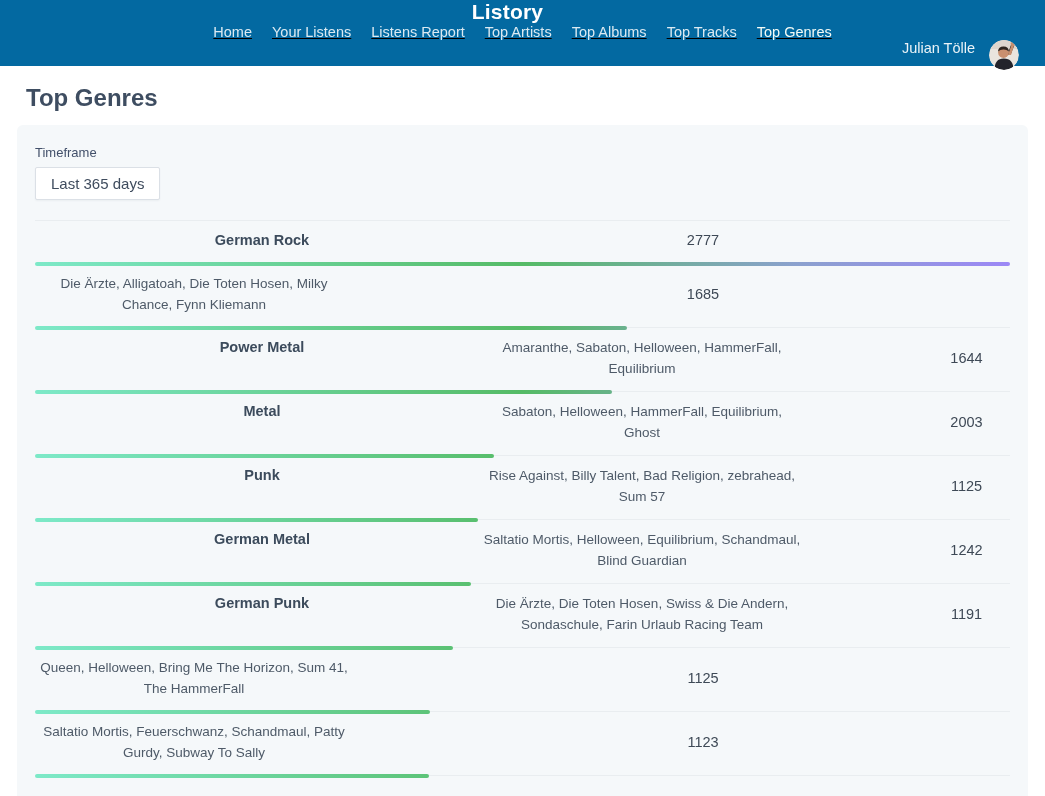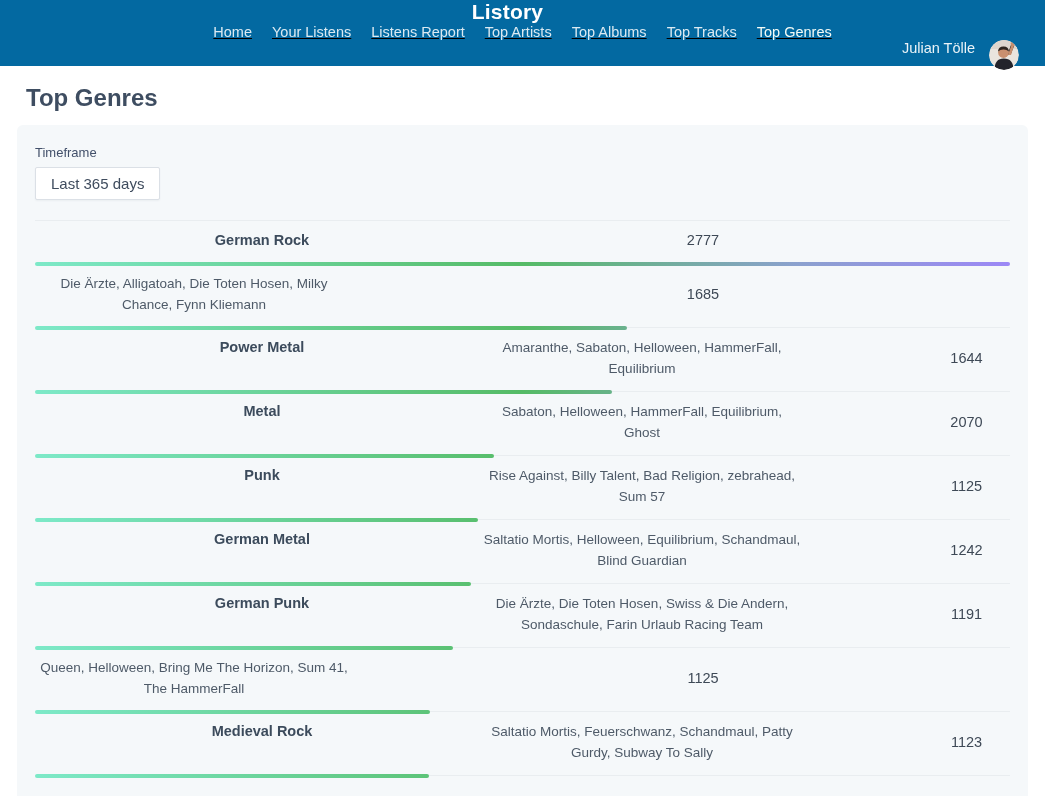--- a/index.html
+++ b/index.html
@@ -100,21 +100,21 @@
         </div>
         <div class="genre-row">
           <div class="genre-name">Power Metal</div>
           <div class="genre-artists">Amaranthe, Sabaton, Helloween, HammerFall, Equilibrium</div>
           <div class="genre-count">1644</div>
           <div class="genre-bar" style="width: 59.2006%; background-image: linear-gradient(90deg, rgb(125, 233, 200) 0%, rgb(85, 187, 102) 50%, rgb(139, 161, 206) 78%, rgb(156, 136, 246) 100%); background-size: 168.917% 100%;"></div>
         </div>
         <div class="genre-row">
           <div class="genre-name">Metal</div>
           <div class="genre-artists">Sabaton, Helloween, HammerFall, Equilibrium, Ghost</div>
-          <div class="genre-count">2070</div>
+          <div class="genre-count">2003</div>
           <div class="genre-bar" style="width: 47.1012%; background-image: linear-gradient(90deg, rgb(125, 233, 200) 0%, rgb(85, 187, 102) 50%, rgb(139, 161, 206) 78%, rgb(156, 136, 246) 100%); background-size: 212.309% 100%;"></div>
         </div>
         <div class="genre-row">
           <div class="genre-name">Punk</div>
           <div class="genre-artists">Rise Against, Billy Talent, Bad Religion, zebrahead, Sum 57</div>
           <div class="genre-count">1125</div>
           <div class="genre-bar" style="width: 45.4807%; background-image: linear-gradient(90deg, rgb(125, 233, 200) 0%, rgb(85, 187, 102) 50%, rgb(139, 161, 206) 78%, rgb(156, 136, 246) 100%); background-size: 219.873% 100%;"></div>
         </div>
         <div class="genre-row">
           <div class="genre-name">German Metal</div>
@@ -127,20 +127,19 @@
           <div class="genre-artists">Die Ärzte, Die Toten Hosen, Swiss &amp; Die Andern, Sondaschule, Farin Urlaub Racing Team</div>
           <div class="genre-count">1191</div>
           <div class="genre-bar" style="width: 42.888%; background-image: linear-gradient(90deg, rgb(125, 233, 200) 0%, rgb(85, 187, 102) 50%, rgb(139, 161, 206) 78%, rgb(156, 136, 246) 100%); background-size: 233.165% 100%;"></div>
         </div>
         <div class="genre-row">
           <div class="genre-artists">Queen, Helloween, Bring Me The Horizon, Sum 41, The HammerFall</div>
           <div class="genre-count">1125</div>
           <div class="genre-bar" style="width: 40.5113%; background-image: linear-gradient(90deg, rgb(125, 233, 200) 0%, rgb(85, 187, 102) 50%, rgb(139, 161, 206) 78%, rgb(156, 136, 246) 100%); background-size: 246.844% 100%;"></div>
         </div>
         <div class="genre-row">
-          <div class="genre-name">Medieval Rock</div>
           <div class="genre-artists">Saltatio Mortis, Feuerschwanz, Schandmaul, Patty Gurdy, Subway To Sally</div>
           <div class="genre-count">1123</div>
           <div class="genre-bar" style="width: 40.4393%; background-image: linear-gradient(90deg, rgb(125, 233, 200) 0%, rgb(85, 187, 102) 50%, rgb(139, 161, 206) 78%, rgb(156, 136, 246) 100%); background-size: 247.284% 100%;"></div>
         </div>
       </div>
   </section>
 </main>
 
 </body></html>

